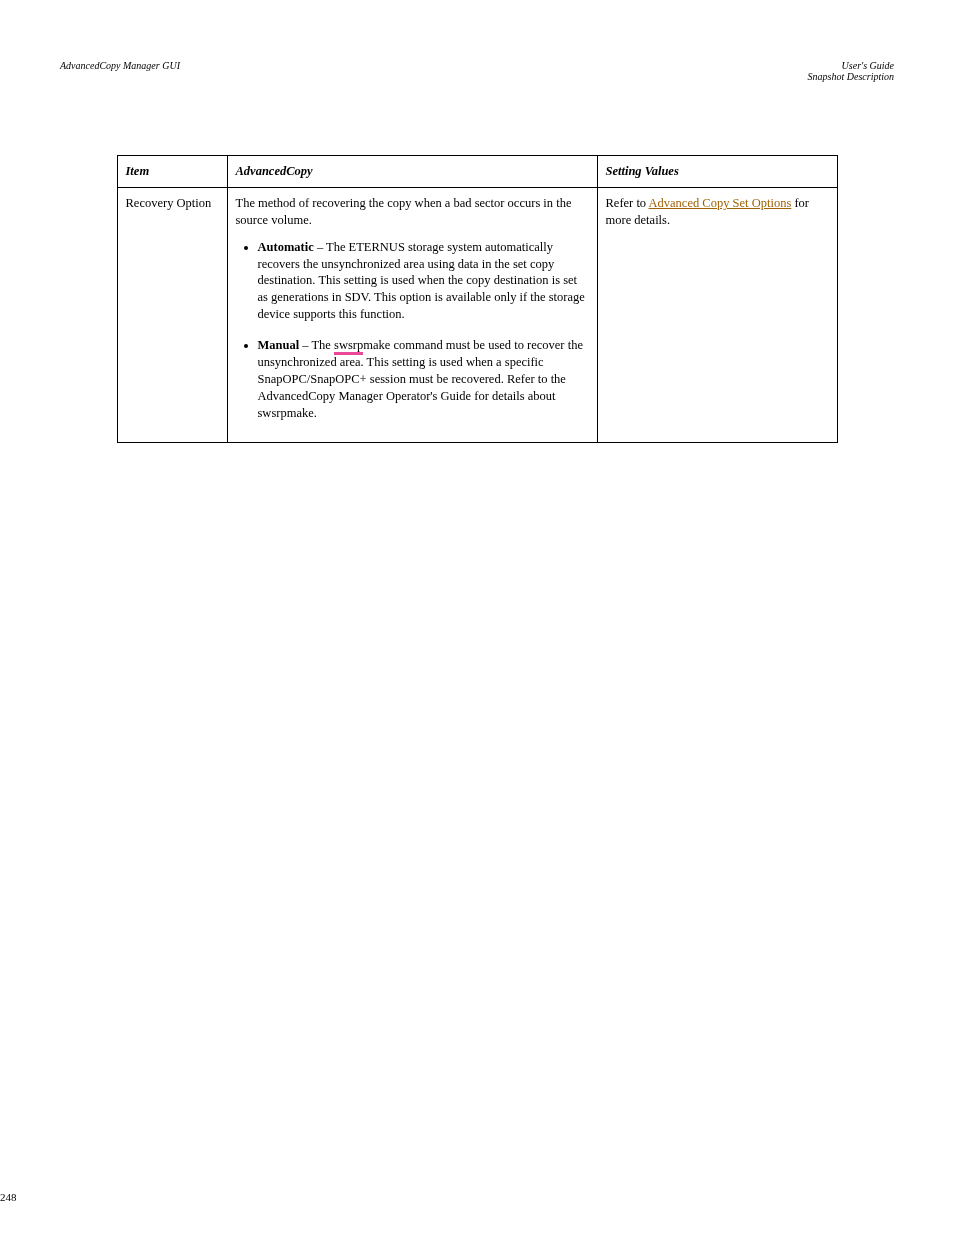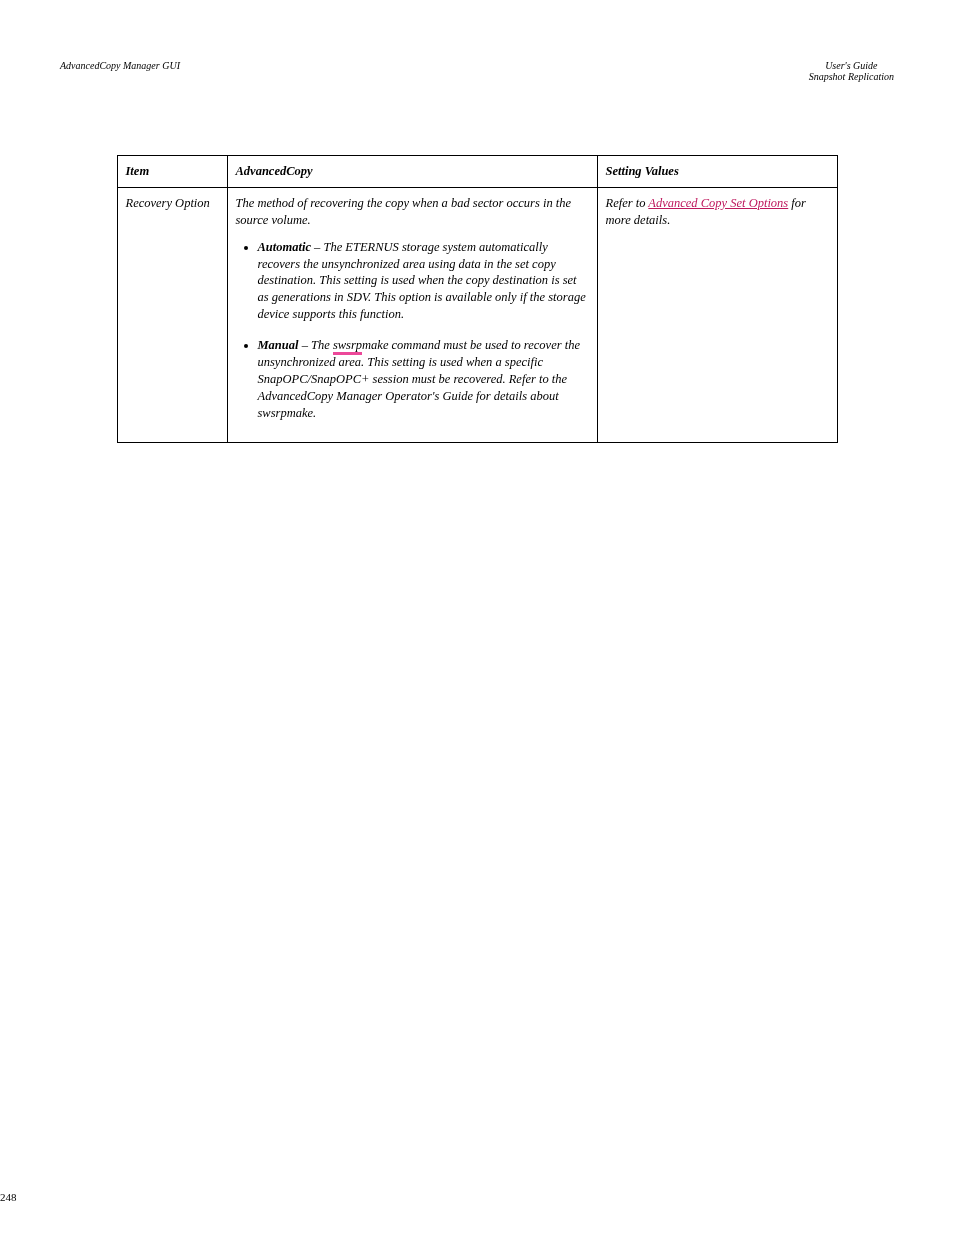--- a/index.html
+++ b/index.html
@@ -17,66 +17,65 @@
     top: 60px;
     left: 0;
     right: 0;
     padding: 0 60px;
     font-size: 10px;
     display: flex;
     justify-content: space-between;
     color: #000;
   }
   .page-header .left { font-style: italic; }
-  .page-header .right { text-align: center; font-style: italic; }
+  .page-header .right { text-align: right; font-style: italic; }
   table.doc-table {
     border-collapse: collapse;
     width: 720px;
     margin: 55px auto 0 auto;
     table-layout: fixed;
     font-size: 12.5px;
     line-height: 1.35;
   }
   table.doc-table th, table.doc-table td {
     border: 1.2px solid #000;
     padding: 7px 8px 7px 8px;
     vertical-align: top;
     text-align: left;
-    font-style: italic;
   }
   table.doc-table th {
     font-weight: bold;
     font-style: italic;
   }
   col.c1 { width: 110px; }
   col.c2 { width: 370px; }
   col.c3 { width: 240px; }
   .desc-intro { margin-bottom: 10px; }
   .bullet-list { list-style: disc; padding-left: 22px; }
   .bullet-list li { margin-bottom: 14px; }
   .bold { font-weight: bold; }
-  .link { color: #be185d; text-decoration: underline; }
+  .link { color: #a16207; text-decoration: underline; }
   .not-underline { text-decoration: none; border-bottom: 3px solid #ec4899; }
   .page-footer {
     position: absolute;
     bottom: 32px;
     left: 0; right: 0;
     font-size: 11px;
   }
 </style>
 </head>
 <body>
 
 <div class="page-header">
   <div class="left">
     <span>AdvancedCopy Manager GUI</span>
   </div>
   <div class="right">
     <span>User's Guide</span><br>
-    <span>Snapshot Replication</span>
+    <span>Snapshot Description</span>
   </div>
 </div>
 
 <table class="doc-table">
   <colgroup>
       <col class="c1">
       <col class="c2">
       <col class="c3">
     </colgroup>
   <thead>

